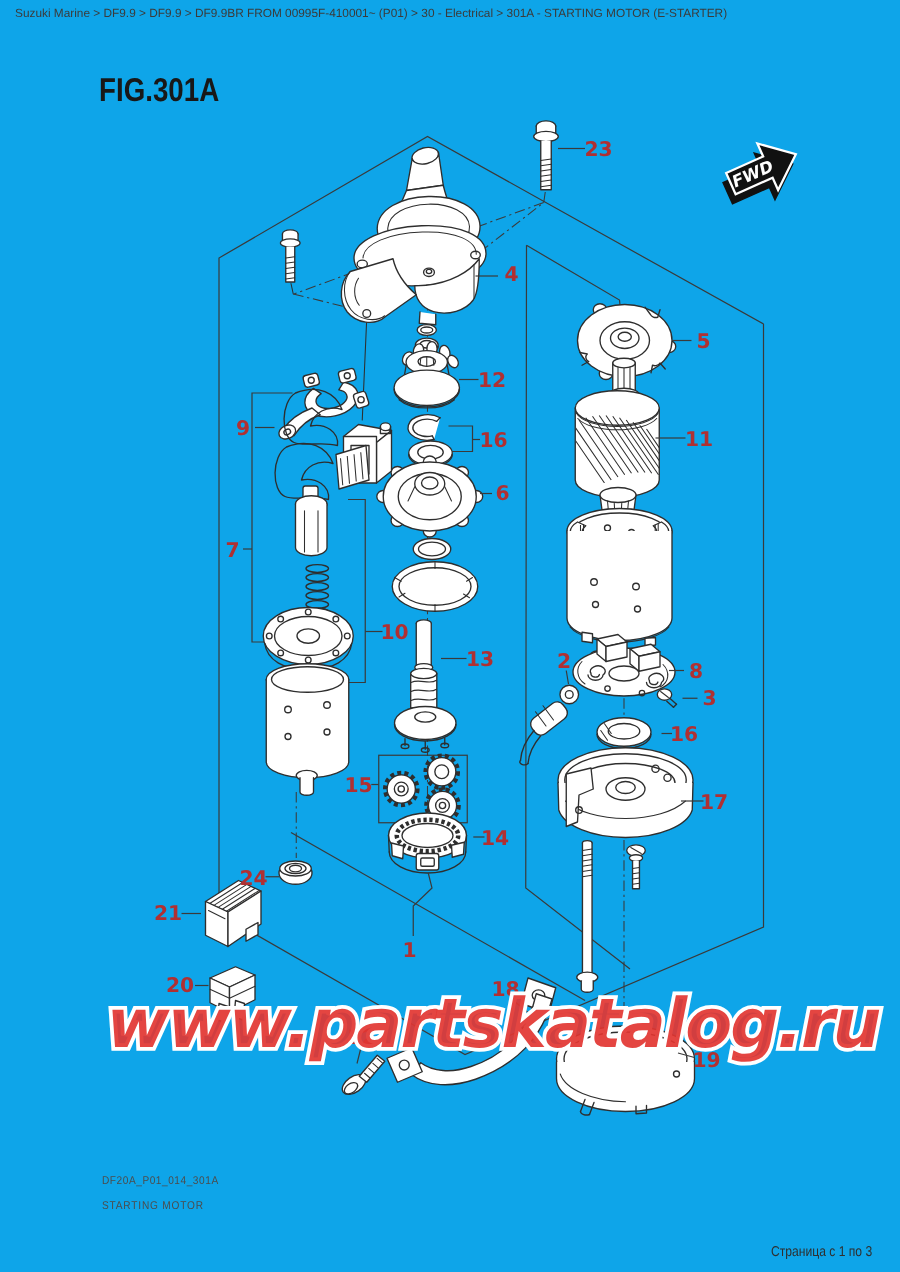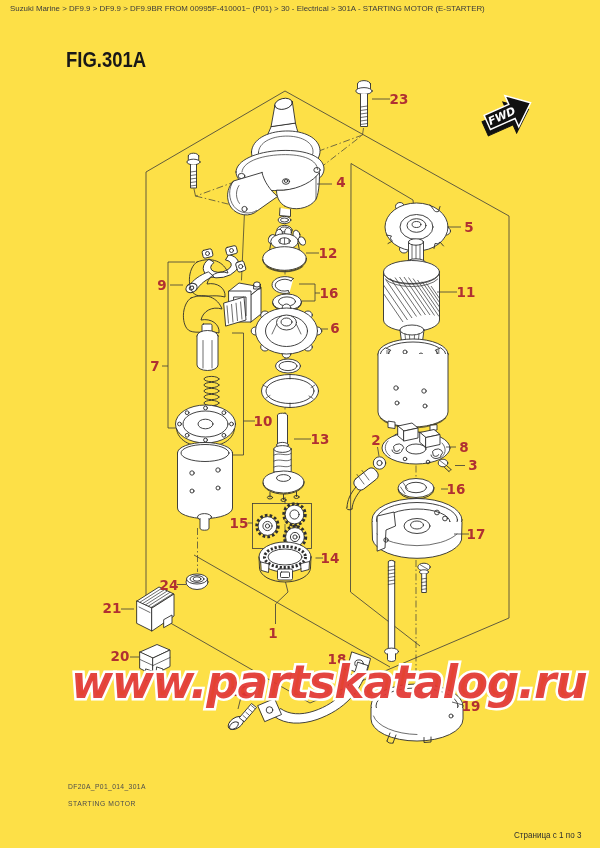--- a/index.html
+++ b/index.html
@@ -1,16 +1,16 @@
 <!DOCTYPE html>
 <html><head>
 <meta charset="utf-8">
 <style>
   html,body{margin:0;padding:0;background:#fff;}
-  #page{position:relative;width:600px;height:848px;background:#fde047;overflow:hidden;
+  #page{position:relative;width:600px;height:848px;background:#0ea5e9;overflow:hidden;
         font-family:"Liberation Sans",sans-serif;}
   #breadcrumb{position:absolute;left:10px;top:4px;font-size:7.9px;color:#3b3b3b;letter-spacing:0;white-space:nowrap;}
   #breadcrumb .sep{color:#3b3b3b;}
   #fig-title{position:absolute;left:66px;top:47px;font-family:"Liberation Sans",sans-serif;
              font-weight:bold;font-size:22px;color:#181818;letter-spacing:0px;transform:scaleX(0.84);transform-origin:0 0;}
   #drawing-svg{position:absolute;left:0;top:0;}
   #watermark{position:absolute;left:0;top:0;pointer-events:none;}
   #footer-code{position:absolute;left:68px;top:782px;font-size:7.5px;color:#4c4c4c;letter-spacing:0.4px;transform:scaleX(0.9);transform-origin:0 0;}
   #footer-title{position:absolute;left:68px;top:799px;font-size:7.5px;color:#4c4c4c;letter-spacing:0.6px;transform:scaleX(0.9);transform-origin:0 0;}
   #page-info{position:absolute;left:514px;top:829px;font-size:9.5px;color:#2f2f2f;transform:scaleX(0.85);transform-origin:0 0;white-space:nowrap;}

